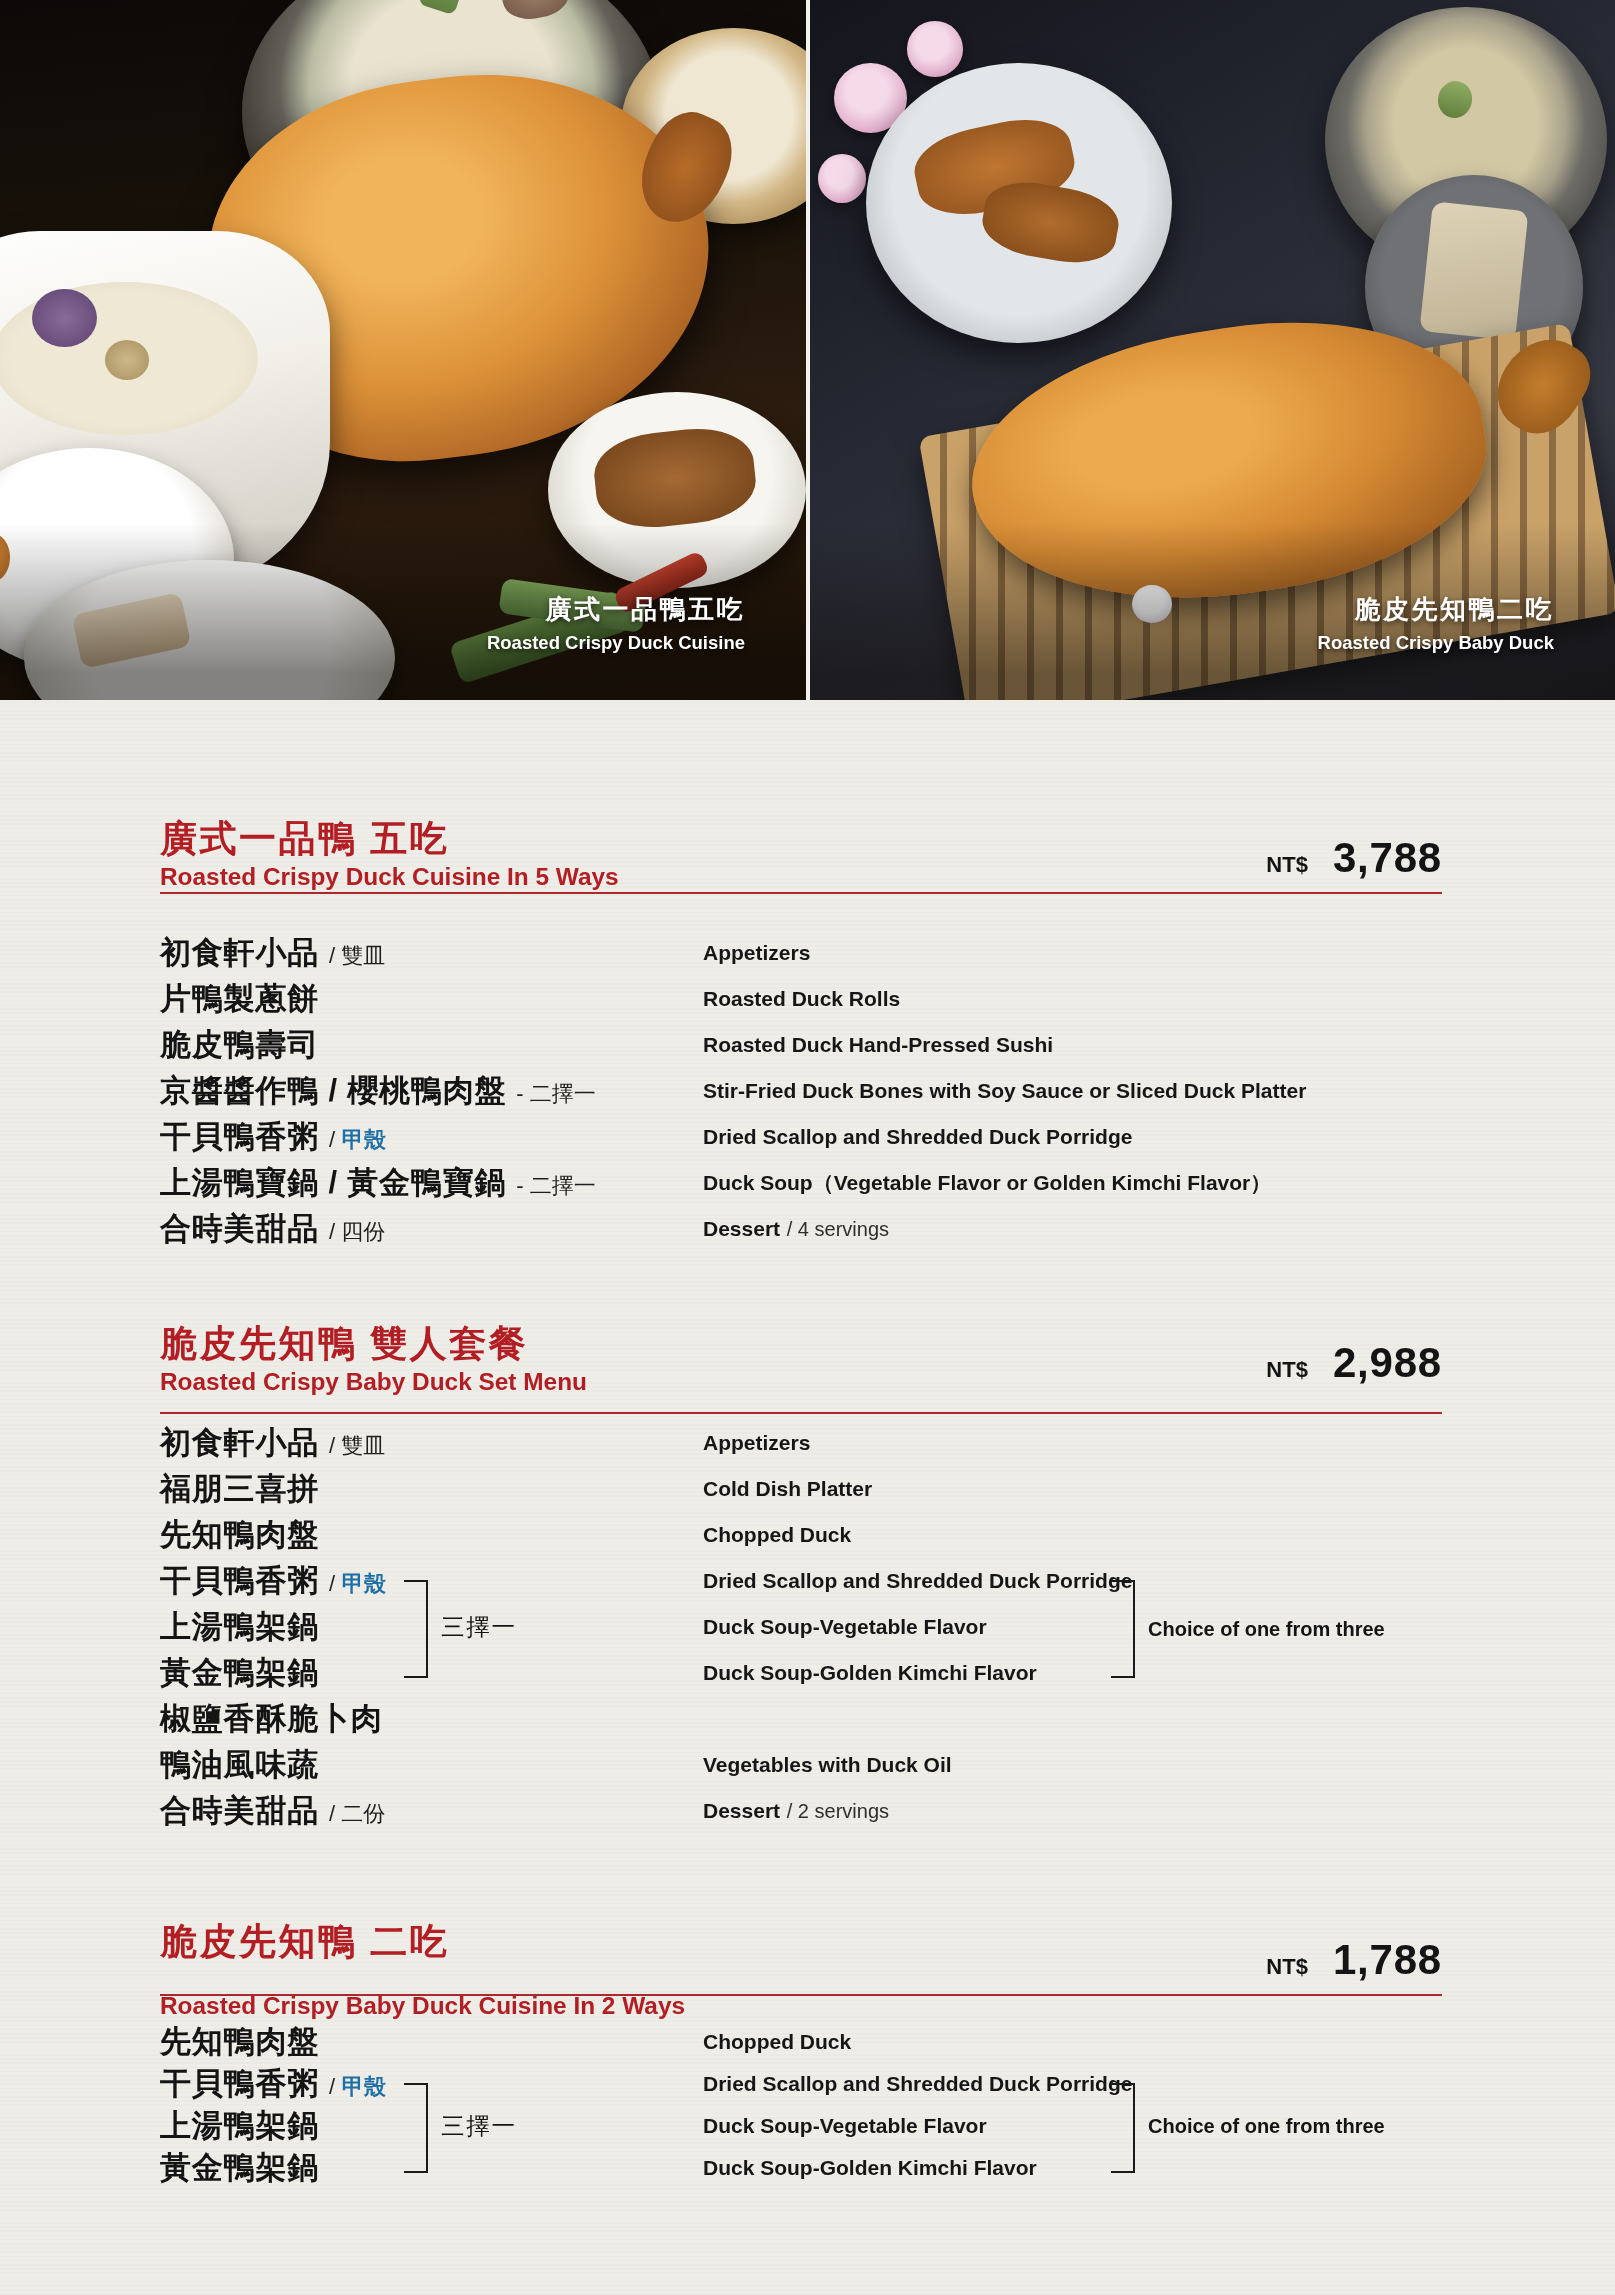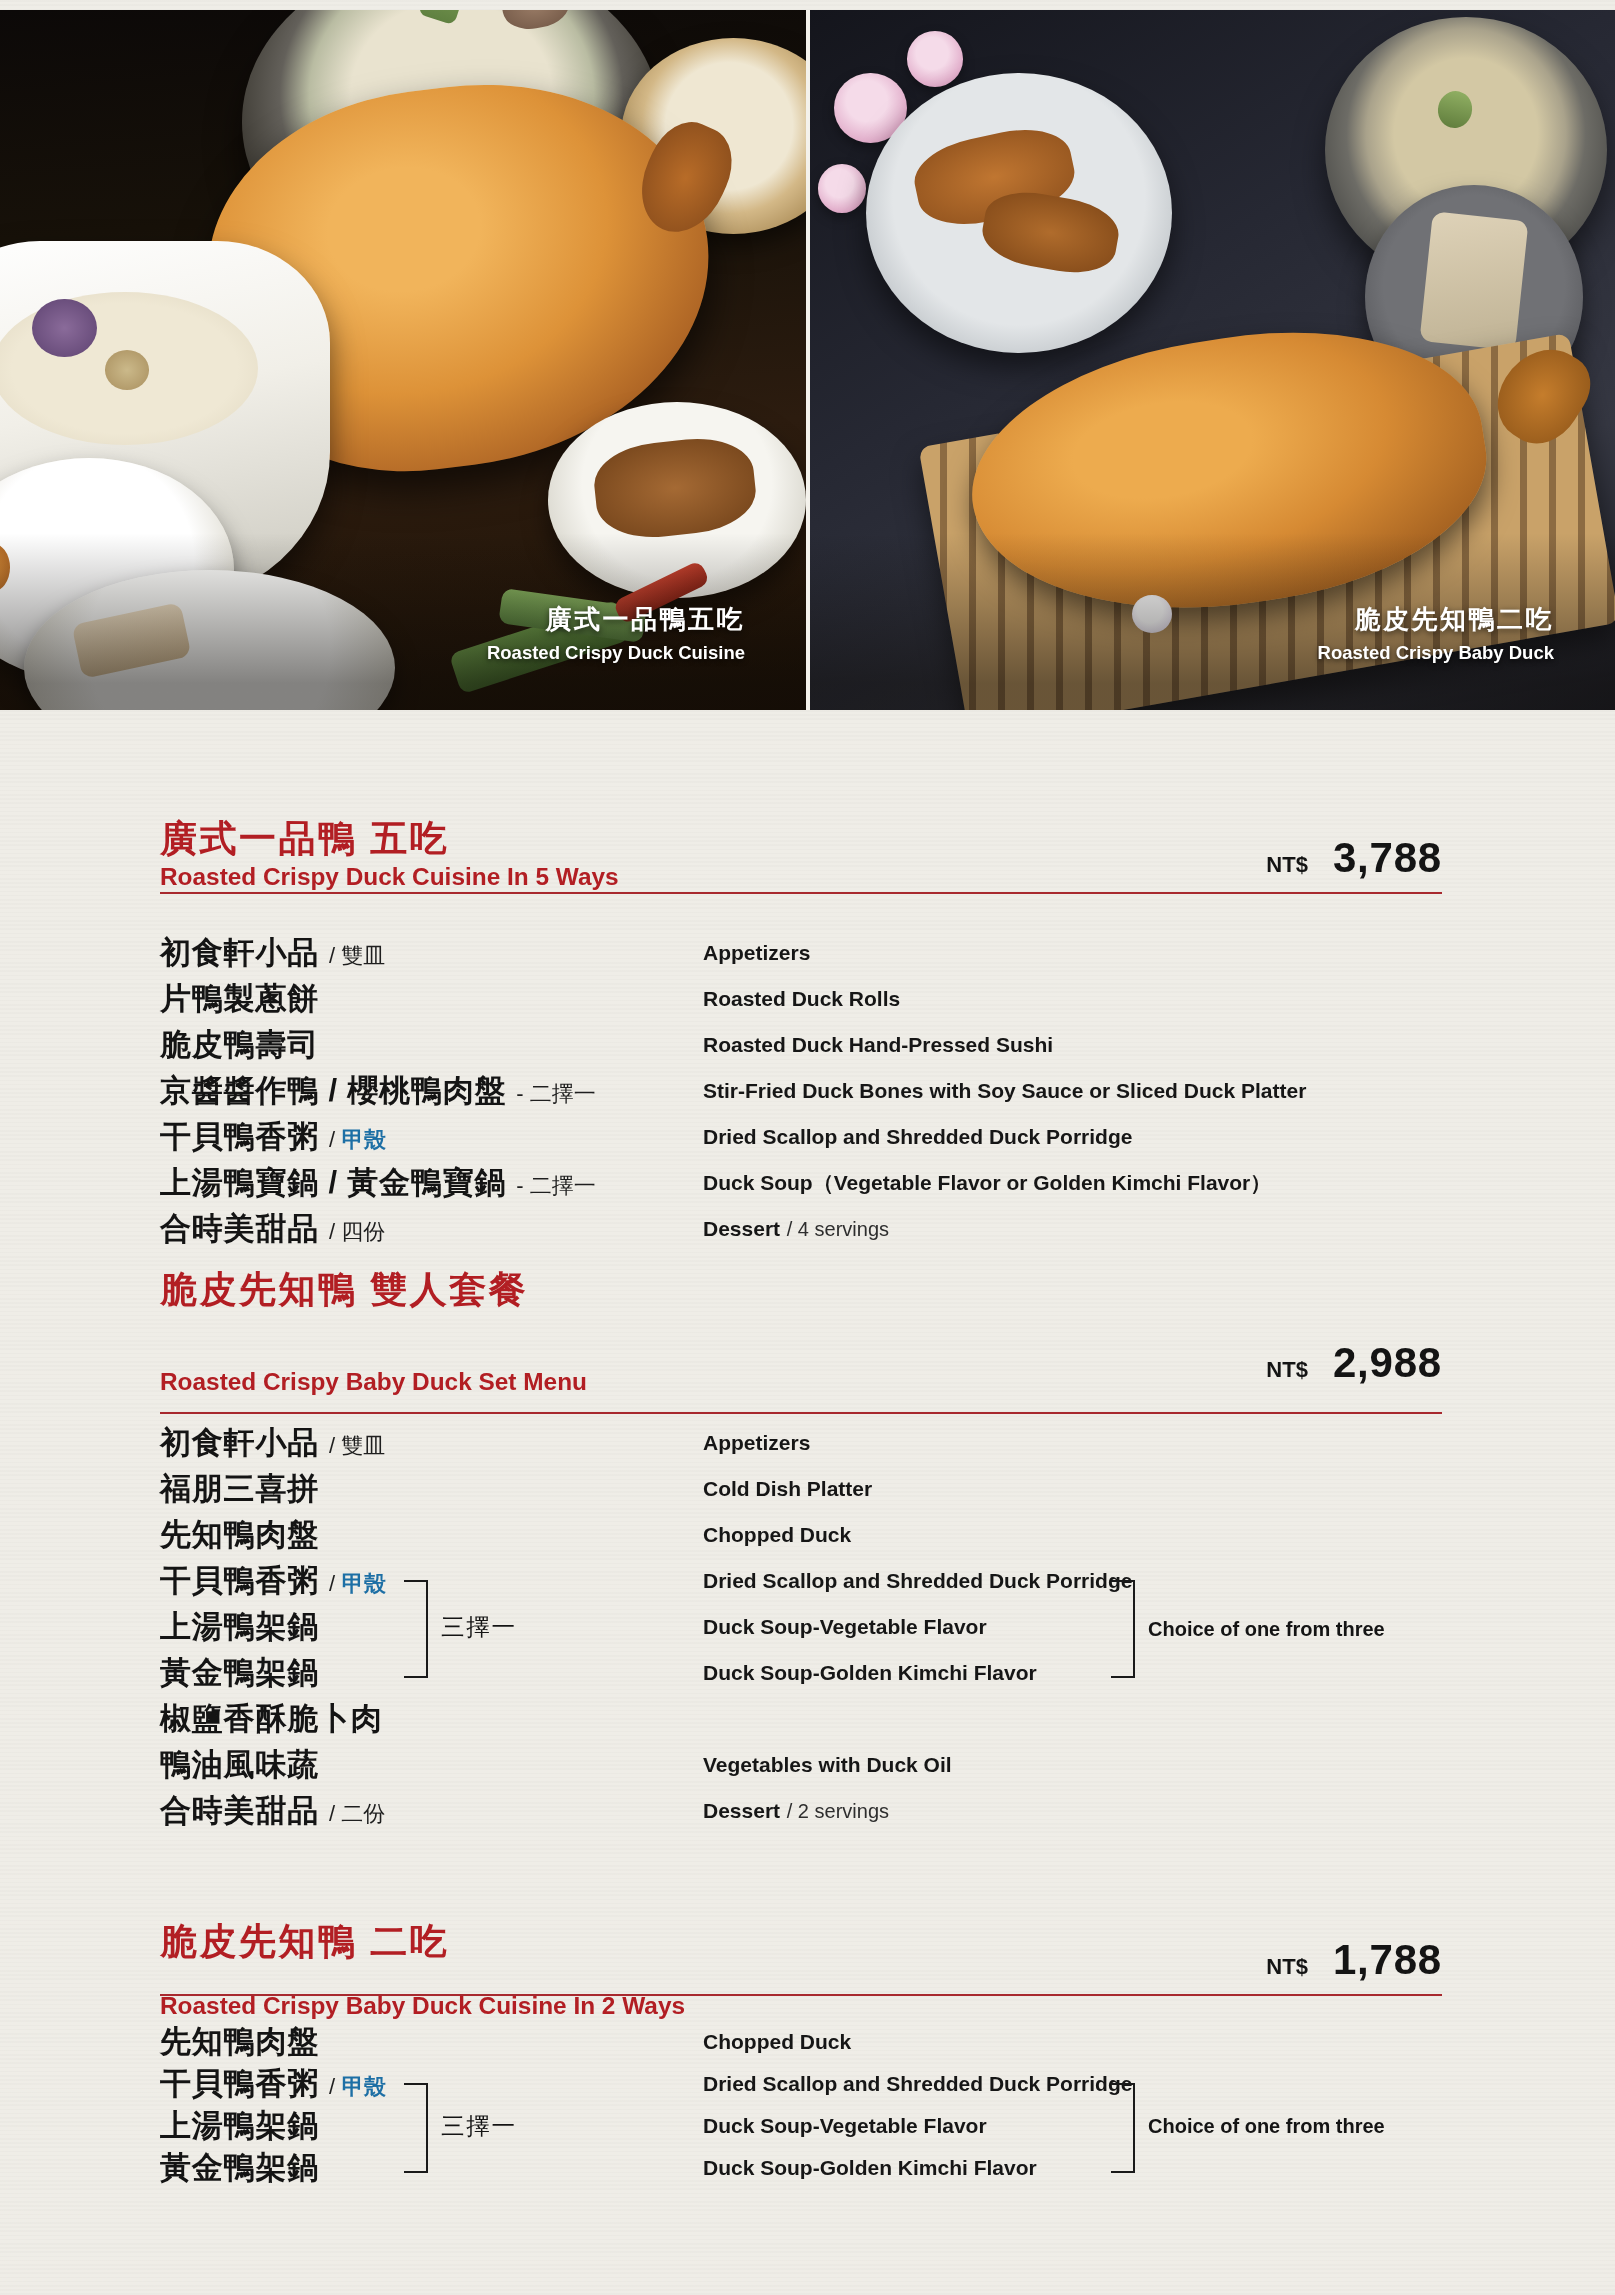--- a/index.html
+++ b/index.html
@@ -5,21 +5,21 @@
   html,body{margin:0;padding:0;background:#d8d6d0;}
   .page{
     position:relative; width:1616px; height:2295px; margin:0 auto;
     background:#efede7;
     background-image:repeating-linear-gradient(0deg, rgba(0,0,0,0.015) 0 1.7px, transparent 1.7px 4.2px);
     font-family:"Liberation Sans", sans-serif;
     overflow:hidden;
   }
 
   
-  .photos{position:absolute;left:0;top:10px;width:1616px;height:700px;background:#f4f2ec;}
+  .photos{position:absolute;left:0;top:0;width:1616px;height:700px;background:#f4f2ec;}
   .photo{position:absolute;top:0;height:700px;overflow:hidden;margin:0;}
   .photo-left{left:0;width:806px;background:linear-gradient(175deg,#0c0908 0%,#171109 30%,#2c1c0f 62%,#201306 100%);}
   .photo-right{left:810px;width:805px;background:linear-gradient(150deg,#14151c 0%,#262833 40%,#363843 75%,#22232b 100%);}
 
   .photo .blob{position:absolute;}
 
   
   .lp-pot{top:-8%;left:30%;width:52%;height:48%;border-radius:50%;
     background:radial-gradient(ellipse at 50% 42%, #e9e3cf 0 34%, #b9bca2 48%, #63605a 58%, #39362f 76%, #2a2724 100%);
     box-shadow:0 20px 34px rgba(0,0,0,.55);}
@@ -260,21 +260,21 @@
           <span class="zh">合時美甜品</span>
           <span class="zmeta">/ 四份</span>
         </span>
       <span class="en-col">
           <span class="en">Dessert</span>
           <span class="emeta">/ 4 servings</span>
         </span>
     </li>
   </ul>
 
-  <h2 class="sec-title" style="top:1240px">脆皮先知鴨 雙人套餐</h2>
+  <h2 class="sec-title" style="top:1294px">脆皮先知鴨 雙人套餐</h2>
   <h3 class="sec-sub" style="top:1346px">Roasted Crispy Baby Duck Set Menu</h3>
   <div class="price" style="top:1328px">
     <span class="cur">NT$</span>
     <span class="amt">2,988</span>
   </div>
   <div class="divider" style="top:1412px"></div>
 
   <ul class="items" style="top:1420px">
     <li class="row">
       <span class="zh-col">

